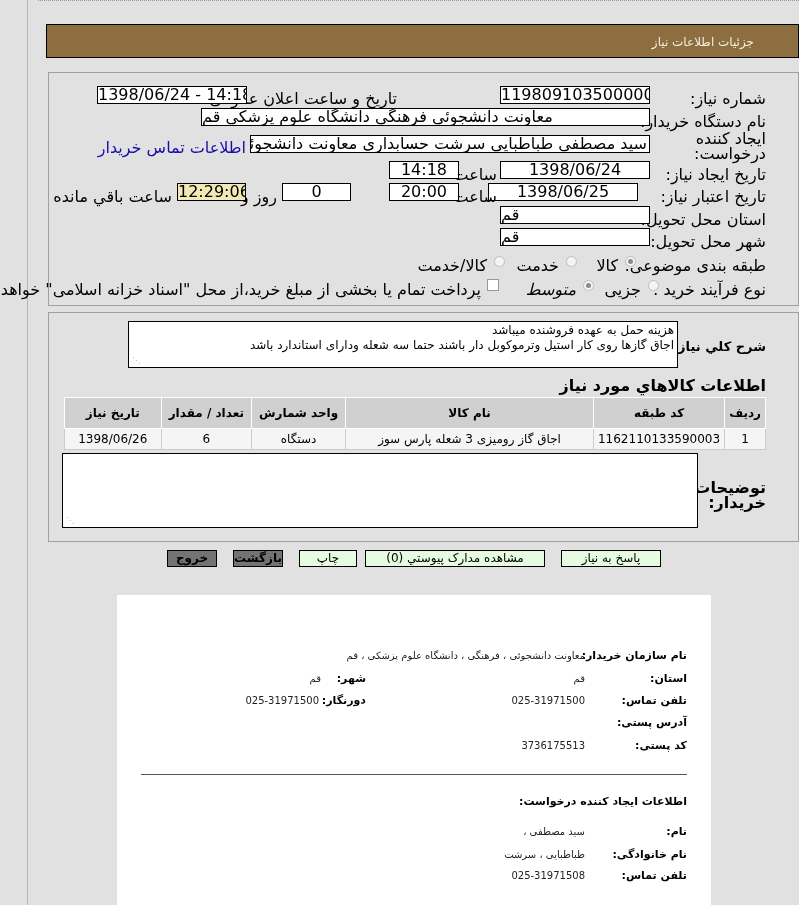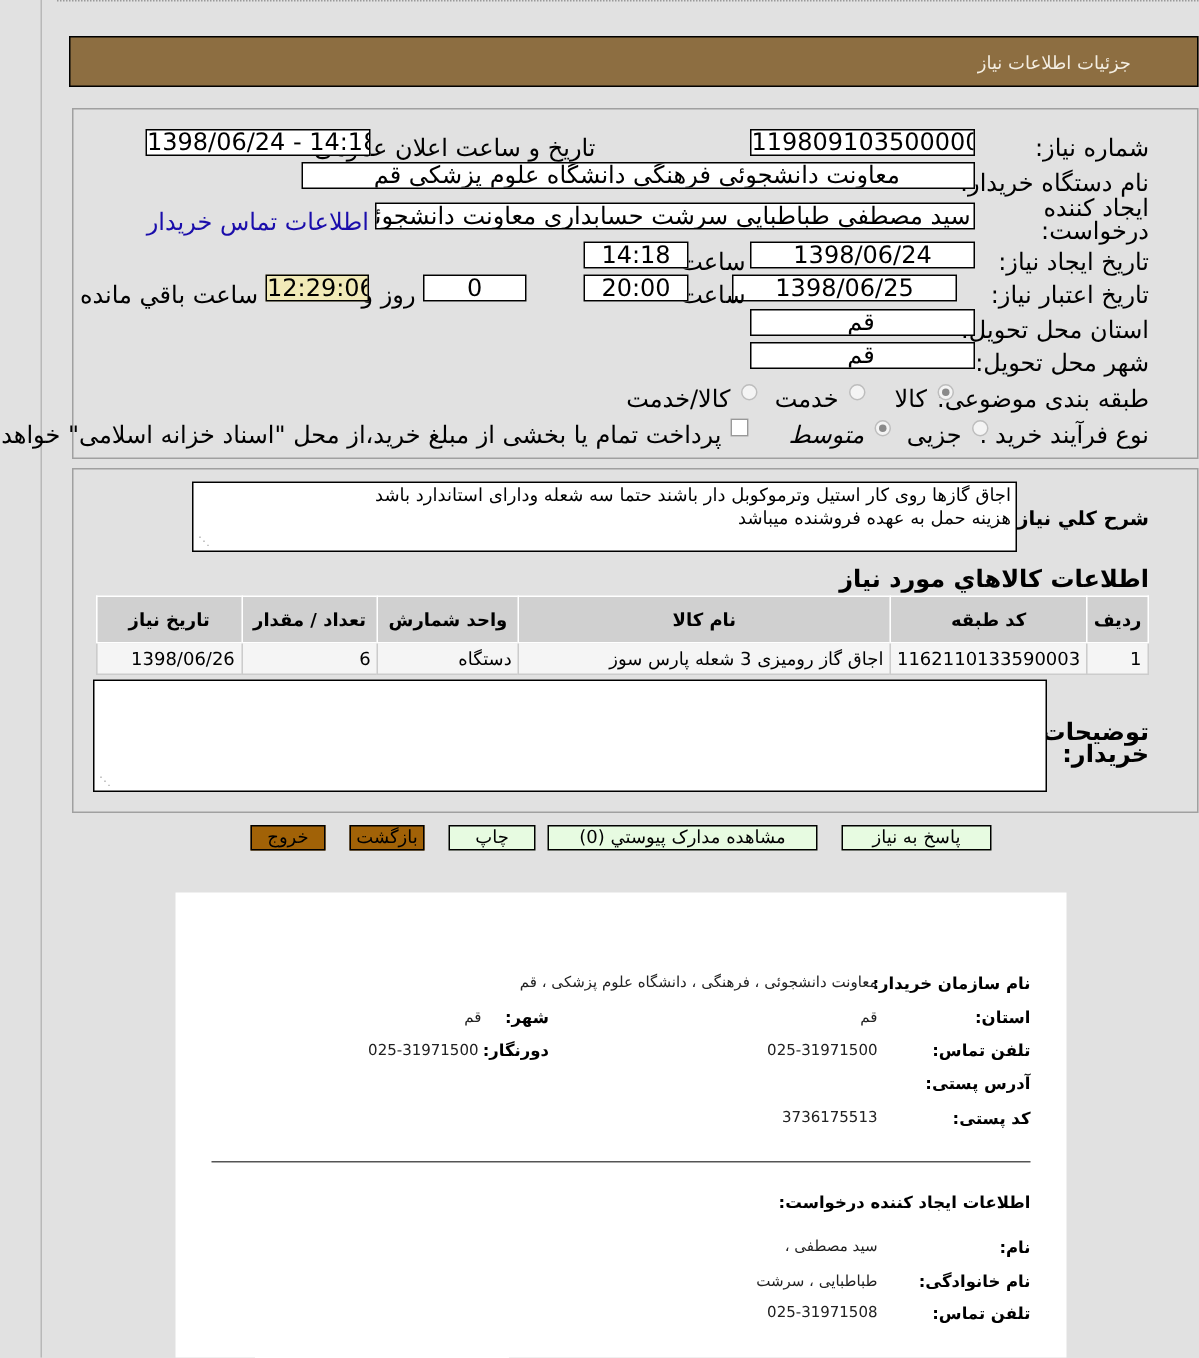--- a/index.html
+++ b/index.html
@@ -16,39 +16,39 @@
       direction:rtl;
     }
     .header-bar span { position:absolute; right:44px; top:10px; color:#f4eee2; font-size:12px; }
     .panel { position:absolute; border:1px solid #a0a0a0; box-sizing:border-box; background:#e1e1e1; }
     .lbl { position:absolute; direction:rtl; text-align:right; font-size:16px; white-space:nowrap; }
     .box {
       position:absolute; background:#fff; border:1px solid #000; box-sizing:border-box;
       font-size:16px; text-align:center; line-height:16px; height:18px; white-space:nowrap; overflow:hidden;
       font-family:"DejaVu Sans", sans-serif;
     }
-    .box.r { text-align:center; direction:rtl; padding-right:2px; }
+    .box.r { text-align:left; direction:rtl; padding-right:2px; }
     .box.yellow { background:#f1eab8; }
     .link { color:#1a0dab; cursor:pointer; }
     .radio {
       position:absolute; width:11px; height:11px; border-radius:50%;
       border:1px solid #bdbdbd; background:#f4f4f4; box-sizing:border-box;
     }
     .radio.on::after { content:""; position:absolute; left:2px; top:2px; width:5px; height:5px; border-radius:50%; background:#8a8a8a; }
     .chk { position:absolute; width:12px; height:12px; border:1px solid #999; background:#fff; box-sizing:border-box; }
     .textarea { position:absolute; background:#fff; border:1px solid #000; box-sizing:border-box; direction:rtl; text-align:right; padding:1px 3px; font-size:12px; line-height:15px; }
     .grip { position:absolute; left:3px; bottom:2px; color:#aaa; font-size:8px; line-height:8px; }
     table.items { position:absolute; border-collapse:collapse; direction:rtl; font-size:12px; }
     table.items th { background:#d0d0d0; font-weight:bold; height:22px; border:1px solid #fff; padding:4px 4px;margin-left:25px; }
-    table.items td { background:#f5f5f5; height:20px; border:1px solid #ccc; padding:0 4px; }
+    table.items td { background:#f5f5f5; height:20px; text-align:center; border:1px solid #ccc; padding:0 4px; }
     .btn {
       position:absolute; height:17px; box-sizing:border-box; border:1px solid #000;
       background:#e7fbe1; font-size:12px; text-align:center; line-height:15px; cursor:pointer; direction:rtl;
     }
-    .btn.red { background:#a16207; }
+    .btn.red { background:#737373;font-weight:bold; }
     .contact-card { position:absolute; left:117px; top:595px; width:594px; height:310px; background:#fff; }
     .contact-head { position:absolute; left:4px; top:6px; width:586px; height:30px; background:#8d6e41; direction:rtl; }
     .contact-head span { position:absolute; right:22px; top:8px; color:#fff; font-size:12px; font-weight:bold; }
     .cl { position:absolute; direction:rtl; text-align:right; font-size:11px; font-weight:bold; white-space:nowrap; }
     .cv { position:absolute; direction:rtl; text-align:right; font-size:10px; white-space:nowrap; color:#222; }
     .hr { position:absolute; left:24px; top:179px; width:546px; height:1px; background:#555; }
   </style>
 </head>
 <body>
 
@@ -107,22 +107,22 @@
 <div class="lbl" style="right:158px; top:280px;">جزیی</div>
 <div class="radio on" style="left:583px; top:280px;"></div>
 <div class="lbl" style="right:223px; top:280px;font-style:italic;">متوسط</div>
 <div class="chk" style="left:487px; top:279px;"></div>
 <div class="lbl" style="right:318px; top:280px;">پرداخت تمام یا بخشی از مبلغ خرید،از محل "اسناد خزانه اسلامی" خواهد بود.</div>
 
 <div class="panel" style="left:48px; top:312px; width:751px; height:230px;"></div>
 
 <div class="lbl" style="right:33px; top:339px; font-weight:bold; font-size:13px;">شرح کلي نياز:</div>
 <div class="textarea" style="left:128px; top:321px; width:550px; height:47px;">
+  <div>هزینه حمل به عهده فروشنده میباشد</div>
   <div>اجاق گازها روی کار استیل وترموکوبل دار باشند حتما سه شعله ودارای استاندارد باشد</div>
-  <div>هزینه حمل به عهده فروشنده میباشد</div>
   <span class="grip">⋰</span>
 </div>
 
 <div class="lbl" style="right:33px; top:376px; font-weight:bold;">اطلاعات کالاهاي مورد نياز</div>
 
 <table class="items" style="left:64px; top:397px; width:702px;">
   <thead>
     <tr>
       <th style="width:22px;">ردیف</th>
       <th style="width:95px;">کد طبقه</th>

